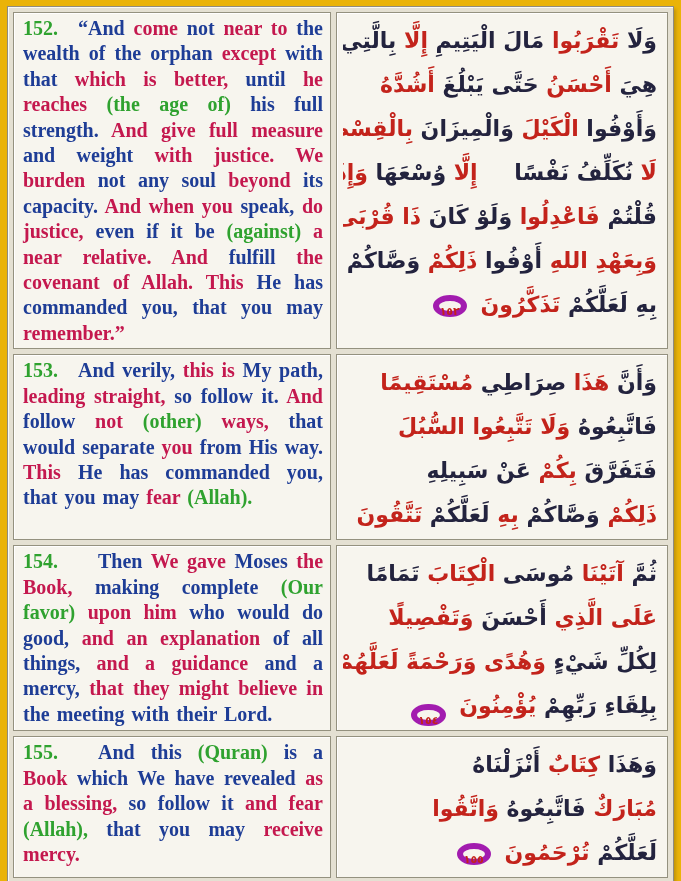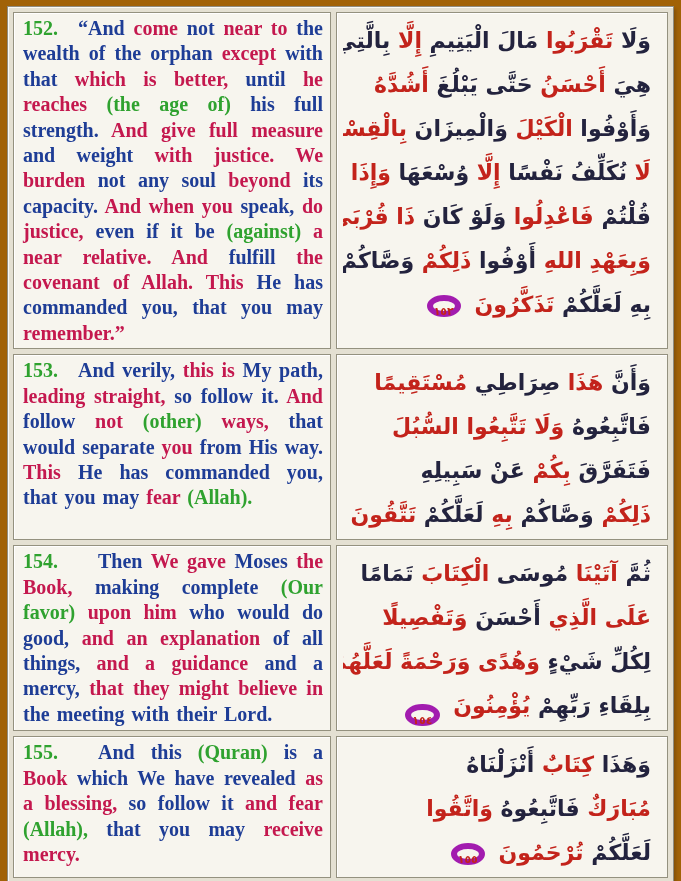--- a/index.html
+++ b/index.html
@@ -8,21 +8,21 @@
     background: #eae6da;
     width: 681px;
     height: 881px;
     overflow: hidden;
   }
   .page {
     width: 681px;
     height: 881px;
     box-sizing: border-box;
     padding: 6px 7px;
-    background: #a16207;
+    background: #eab308;
   }
   table.verse-table {
     border-collapse: separate;
     border-spacing: 5px;
     width: 667px;
     background: #e4e0d2;
     border: 1px solid #8f8c80;
     box-shadow: inset 1px 1px 0 #fbfaf5, 0 2px 0 #b9b5a8, 2px 3px 3px rgba(0,0,0,0.18);
     table-layout: fixed;
   }
@@ -39,21 +39,21 @@
     padding: 3px 7px 2px 9px;
     font-family: "Liberation Serif", serif;
     font-weight: bold;
     font-size: 20px;
     line-height: 25.4px;
     text-align: justify;
     text-align-last: left;
     word-spacing: 2px;
   }
   td.arabic-cell {
-    padding: 6px 16px 2px 6px;
+    padding: 6px 10px 2px 6px;
     direction: rtl;
     font-family: "DejaVu Sans", sans-serif;
     font-weight: bold;
     font-size: 22px;
   }
   .arabic-line {
     height: 44px;
     line-height: 44px;
     white-space: nowrap;
     text-align: right;
@@ -83,21 +83,21 @@
 
 <div class="page">
   <table class="verse-table">
     <tbody id="verse-rows">
         <tr>
           <td class="english-cell"><span style="color: rgb(47, 162, 47);">152. </span><span style="color: rgb(30, 61, 150);">“And </span><span style="color: rgb(196, 24, 78);">come </span><span style="color: rgb(30, 61, 150);">not </span><span style="color: rgb(196, 24, 78);">near to </span><span style="color: rgb(30, 61, 150);">the wealth of the orphan </span><span style="color: rgb(196, 24, 78);">except </span><span style="color: rgb(30, 61, 150);">with that </span><span style="color: rgb(196, 24, 78);">which is better, </span><span style="color: rgb(30, 61, 150);">until </span><span style="color: rgb(196, 24, 78);">he reaches </span><span style="color: rgb(47, 162, 47);">(the age of) </span><span style="color: rgb(30, 61, 150);">his full strength. </span><span style="color: rgb(196, 24, 78);">And give full measure </span><span style="color: rgb(30, 61, 150);">and weight </span><span style="color: rgb(196, 24, 78);">with justice. We burden </span><span style="color: rgb(30, 61, 150);">not any soul </span><span style="color: rgb(196, 24, 78);">beyond </span><span style="color: rgb(30, 61, 150);">its capacity. </span><span style="color: rgb(196, 24, 78);">And when you </span><span style="color: rgb(30, 61, 150);">speak, </span><span style="color: rgb(196, 24, 78);">do justice, </span><span style="color: rgb(30, 61, 150);">even if it be </span><span style="color: rgb(47, 162, 47);">(against) </span><span style="color: rgb(196, 24, 78);">a near relative. And </span><span style="color: rgb(30, 61, 150);">fulfill </span><span style="color: rgb(196, 24, 78);">the covenant of Allah. This </span><span style="color: rgb(30, 61, 150);">He has commanded you, that you may </span><span style="color: rgb(196, 24, 78);">remember.”</span></td>
           <td class="arabic-cell">
             <div class="arabic-line"><span style="color: rgb(35, 35, 62);">وَلَا </span><span style="color: rgb(195, 35, 27);">تَقْرَبُوا </span><span style="color: rgb(35, 35, 62);">مَالَ الْيَتِيمِ </span><span style="color: rgb(195, 35, 27);">إِلَّا </span><span style="color: rgb(35, 35, 62);">بِالَّتِي</span></div>
             <div class="arabic-line"><span style="color: rgb(35, 35, 62);">هِيَ </span><span style="color: rgb(195, 35, 27);">أَحْسَنُ </span><span style="color: rgb(35, 35, 62);">حَتَّى يَبْلُغَ </span><span style="color: rgb(195, 35, 27);">أَشُدَّهُ</span></div>
             <div class="arabic-line"><span style="color: rgb(35, 35, 62);">وَأَوْفُوا </span><span style="color: rgb(195, 35, 27);">الْكَيْلَ </span><span style="color: rgb(35, 35, 62);">وَالْمِيزَانَ </span><span style="color: rgb(195, 35, 27);">بِالْقِسْطِ</span></div>
-            <div class="arabic-line"><span style="color: rgb(195, 35, 27);">لَا </span><span style="color: rgb(35, 35, 62);">نُكَلِّفُ نَفْسًا </span><span style="color: rgb(195, 35, 27);">إِلَّا </span><span style="color: rgb(35, 35, 62);">وُسْعَهَا </span><span style="color: rgb(195, 35, 27);">وَإِذَا</span></div>
+            <div class="arabic-line"><span style="color: rgb(195, 35, 27);">لَا </span><span style="color: rgb(35, 35, 62); margin-left: 29px;">نُكَلِّفُ نَفْسًا </span><span style="color: rgb(195, 35, 27);">إِلَّا </span><span style="color: rgb(35, 35, 62);">وُسْعَهَا </span><span style="color: rgb(195, 35, 27);">وَإِذَا</span></div>
             <div class="arabic-line"><span style="color: rgb(35, 35, 62);">قُلْتُمْ </span><span style="color: rgb(195, 35, 27);">فَاعْدِلُوا </span><span style="color: rgb(35, 35, 62);">وَلَوْ كَانَ </span><span style="color: rgb(195, 35, 27);">ذَا قُرْبَى</span></div>
             <div class="arabic-line"><span style="color: rgb(195, 35, 27);">وَبِعَهْدِ اللهِ </span><span style="color: rgb(35, 35, 62);">أَوْفُوا </span><span style="color: rgb(195, 35, 27);">ذَلِكُمْ </span><span style="color: rgb(35, 35, 62);">وَصَّاكُمْ</span></div>
             <div class="arabic-line"><span style="color: rgb(35, 35, 62);">بِهِ لَعَلَّكُمْ </span><span style="color: rgb(195, 35, 27);">تَذَكَّرُونَ </span><span class="ayah-marker" style="color: rgb(195, 35, 27);">١٥٢</span></div>
           </td>
         </tr>
         <tr>
           <td class="english-cell"><span style="color: rgb(47, 162, 47);">153. </span><span style="color: rgb(30, 61, 150);">And verily, </span><span style="color: rgb(196, 24, 78);">this is </span><span style="color: rgb(30, 61, 150);">My path, </span><span style="color: rgb(196, 24, 78);">leading straight, </span><span style="color: rgb(30, 61, 150);">so follow it. </span><span style="color: rgb(196, 24, 78);">And </span><span style="color: rgb(30, 61, 150);">follow </span><span style="color: rgb(196, 24, 78);">not </span><span style="color: rgb(47, 162, 47);">(other) </span><span style="color: rgb(196, 24, 78);">ways, </span><span style="color: rgb(30, 61, 150);">that would separate </span><span style="color: rgb(196, 24, 78);">you </span><span style="color: rgb(30, 61, 150);">from His way. </span><span style="color: rgb(196, 24, 78);">This </span><span style="color: rgb(30, 61, 150);">He has commanded you, that you may </span><span style="color: rgb(196, 24, 78);">fear </span><span style="color: rgb(47, 162, 47);">(Allah).</span></td>
           <td class="arabic-cell">
             <div class="arabic-line"><span style="color: rgb(35, 35, 62);">وَأَنَّ </span><span style="color: rgb(195, 35, 27);">هَذَا </span><span style="color: rgb(35, 35, 62);">صِرَاطِي </span><span style="color: rgb(195, 35, 27);">مُسْتَقِيمًا</span></div>
             <div class="arabic-line"><span style="color: rgb(35, 35, 62);">فَاتَّبِعُوهُ </span><span style="color: rgb(195, 35, 27);">وَلَا تَتَّبِعُوا السُّبُلَ</span></div>

